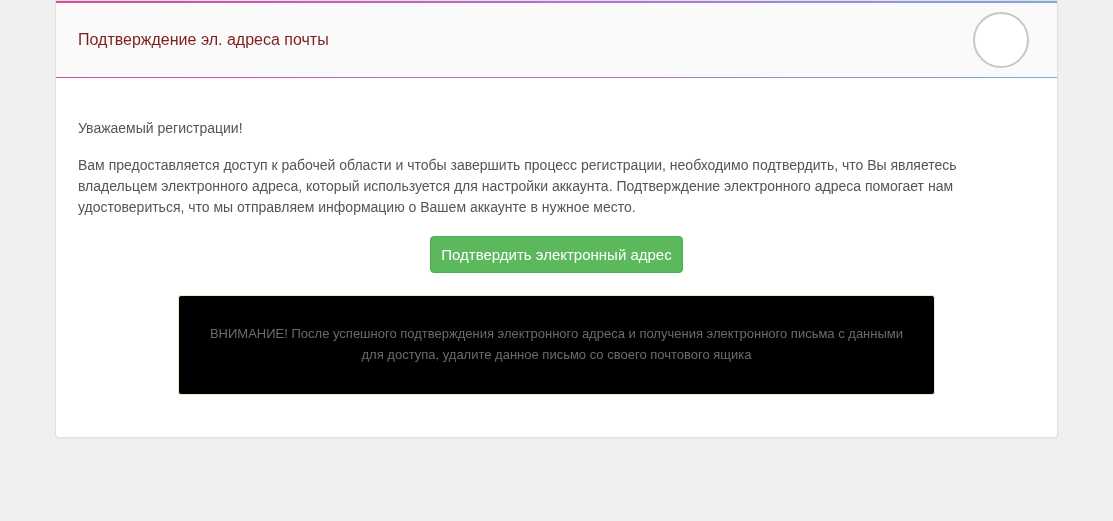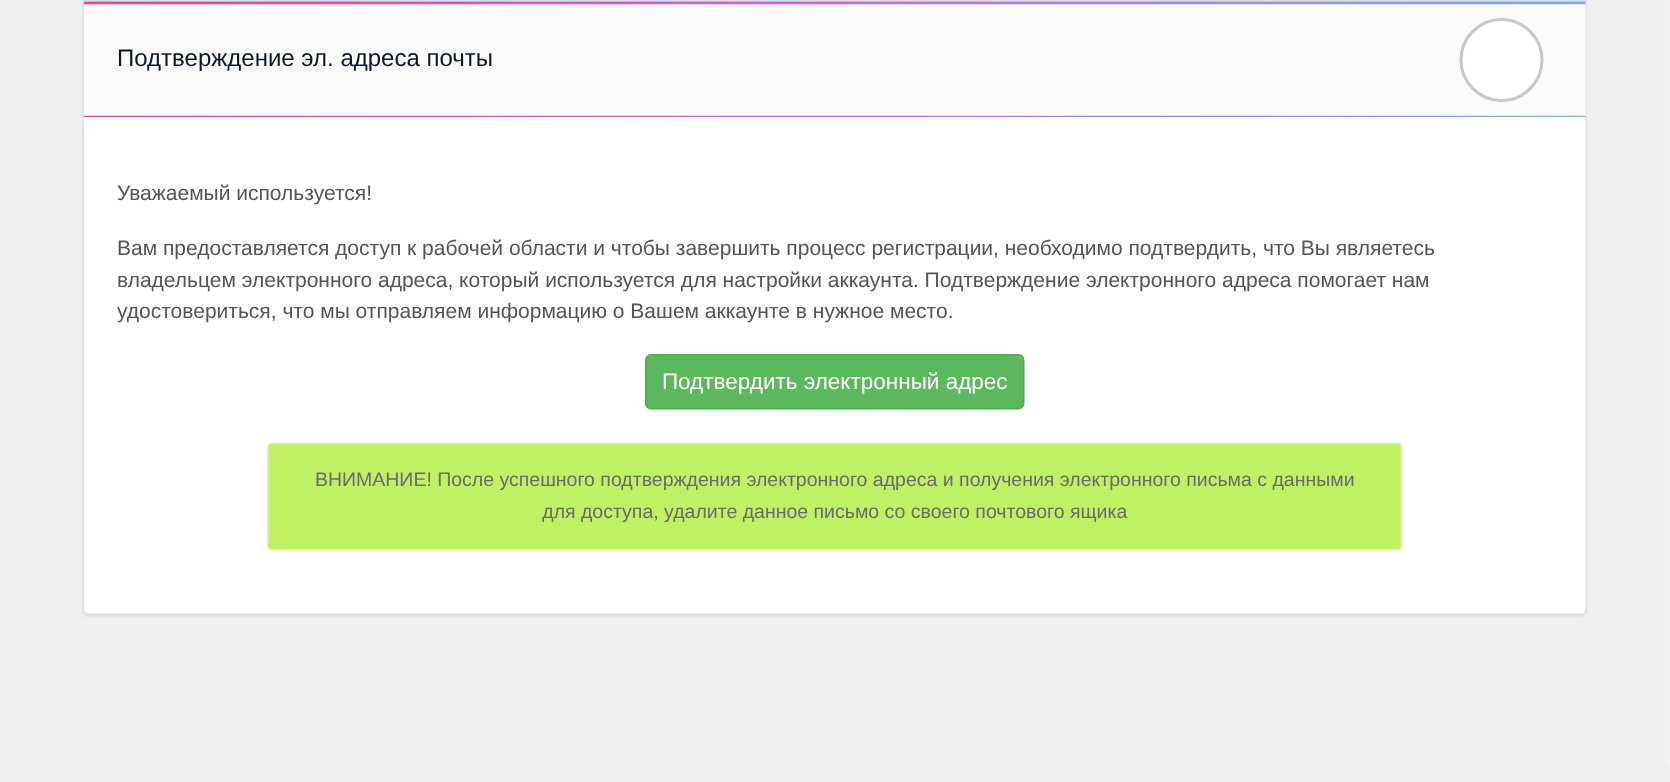--- a/index.html
+++ b/index.html
@@ -26,21 +26,21 @@
       height: 2px;
       background: linear-gradient(90deg, #d94b9b 0%, #b86dd6 50%, #7fa8e0 100%);
     }
     .header {
       background: #fafafa;
       padding: 28px 22px 28px 22px;
       position: relative;
     }
     .header-title {
       font-size: 16px;
-      color: #0f172a;
+      color: #7f1d1d;
       font-weight: 400;
     }
     .header-circle {
       position: absolute;
       right: 28px;
       top: 50%;
       transform: translateY(-50%);
       width: 56px;
       height: 56px;
       border: 2px solid #c7c7c7;
@@ -68,44 +68,44 @@
       background: #5cb85c;
       color: #ffffff;
       border: 1px solid #4cae4c;
       border-radius: 4px;
       padding: 9px 10px;
       font-size: 15px;
       cursor: pointer;
       font-family: inherit;
     }
     .warning-box {
-      background: #bef264;
+      background: #000000;
       border: 1px solid #f3e8c9;
       border-radius: 3px;
-      padding: 14px 20px;
+      padding: 28px 20px;
       margin: 0 100px 20px 100px;
       text-align: center;
       font-size: 13px;
       color: #6b6b6b;
       line-height: 1.6;
     }
   </style>
 </head>
 <body>
 
 <div class="card">
   <div class="top-accent"></div>
   <div class="header">
     <div class="header-title">Подтверждение эл. адреса почты</div>
     <div class="header-circle"></div>
   </div>
   <div class="header-divider"></div>
 
   <div class="content">
-    <p>Уважаемый используется!</p>
+    <p>Уважаемый регистрации!</p>
     <p>Вам предоставляется доступ к рабочей области и чтобы завершить процесс регистрации, необходимо подтвердить, что Вы являетесь владельцем электронного адреса, который используется для настройки аккаунта. Подтверждение электронного адреса помогает нам удостовериться, что мы отправляем информацию о Вашем аккаунте в нужное место.</p>
 
     <div class="btn-wrap">
       <button class="confirm-btn">Подтвердить электронный адрес</button>
     </div>
 
     <div class="warning-box">ВНИМАНИЕ! После успешного подтверждения электронного адреса и получения электронного письма с данными для доступа, удалите данное письмо со своего почтового ящика</div>
   </div>
 </div>
 

